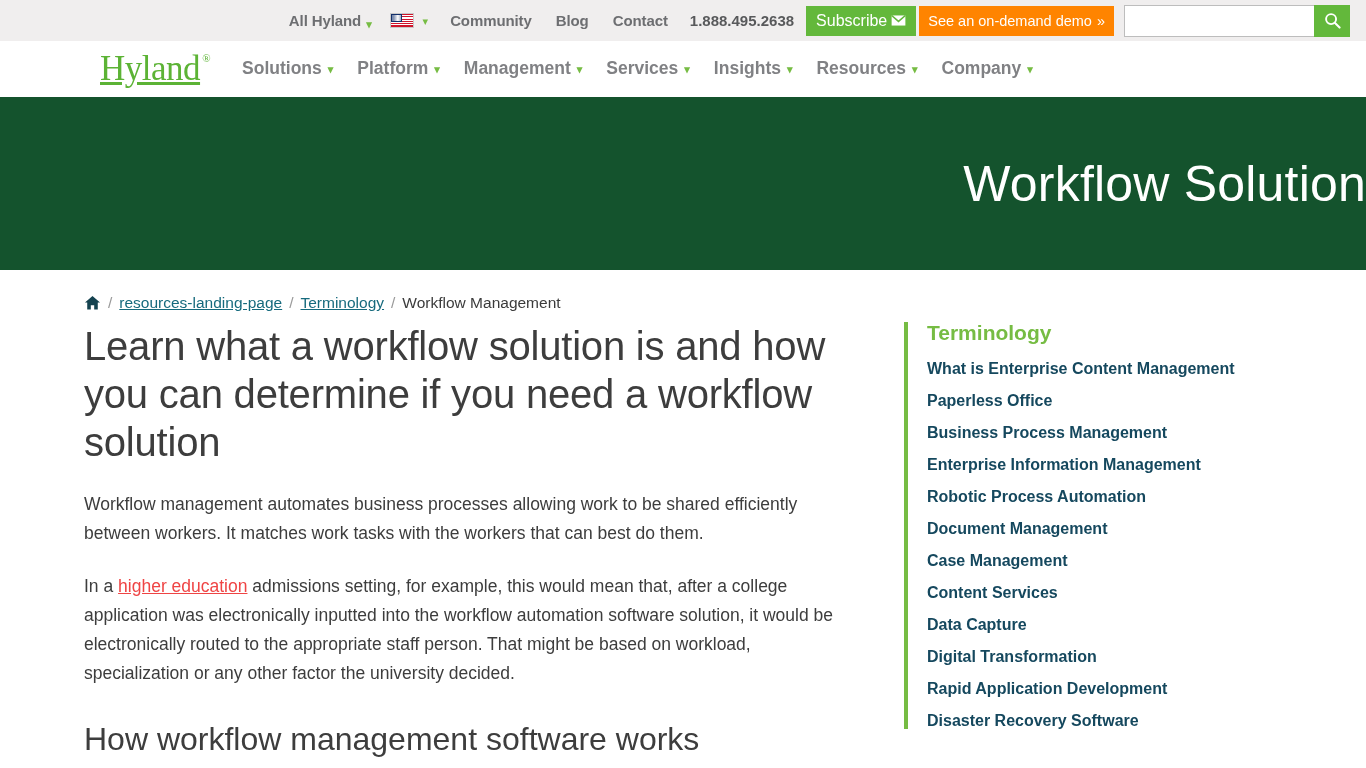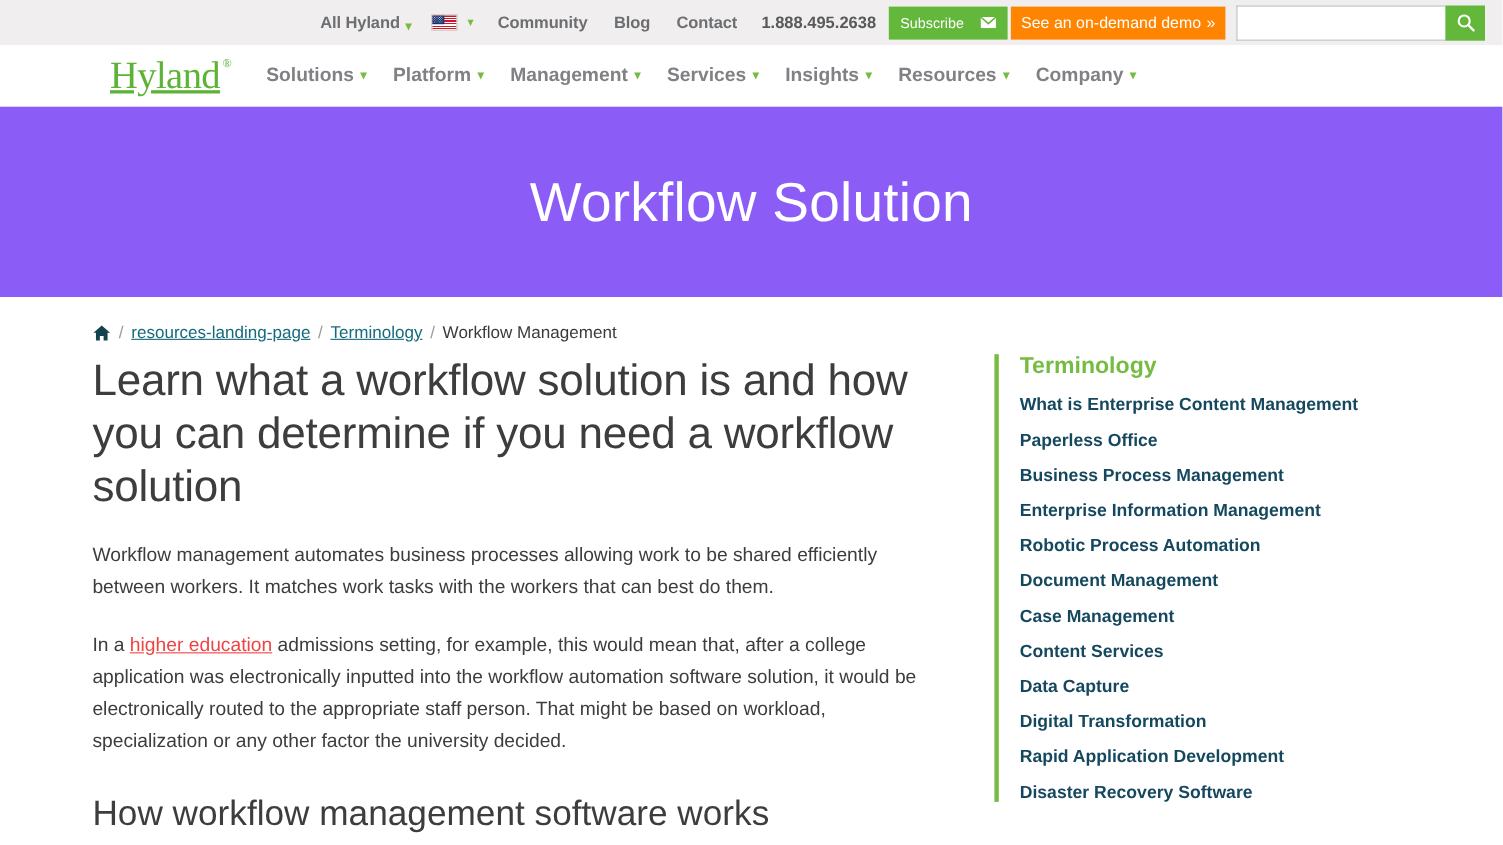--- a/index.html
+++ b/index.html
@@ -86,27 +86,27 @@
   .phone {
     color: #58595b;
     font-size: 15px;
     font-weight: bold;
     padding: 0 12px 0 10px;
     white-space: nowrap;
   }
   .btn-subscribe {
     background: #63b83b;
     color: #ffffff;
-    font-size: 13px;
+    font-size: 16px;
     border: none;
     height: 30px;
     padding: 0 10px;
     display: flex;
     align-items: center;
-    gap: 15px;
+    gap: 4px;
     cursor: pointer;
     font-family: inherit;
     white-space: nowrap;
   }
   .btn-demo {
     background: #ff8400;
     color: #ffffff;
     font-size: 14.5px;
     border: none;
     height: 30px;
@@ -183,24 +183,24 @@
     padding: 0 12px;
     display: flex;
     align-items: center;
     gap: 6px;
     white-space: nowrap;
   }
 
   
   .hero {
     height: 173px;
-    background: #8b5cf6;
-    display: flex;
-    align-items: center;
-    justify-content: center;
+    background: #14532d;
+    display: flex;
+    align-items: center;
+    justify-content: flex-end;
   }
   .hero h1 {
     margin: 0;
     color: #ffffff;
     font-size: 50px;
     font-weight: normal;
     letter-spacing: 0.2px;
   }
 
   

